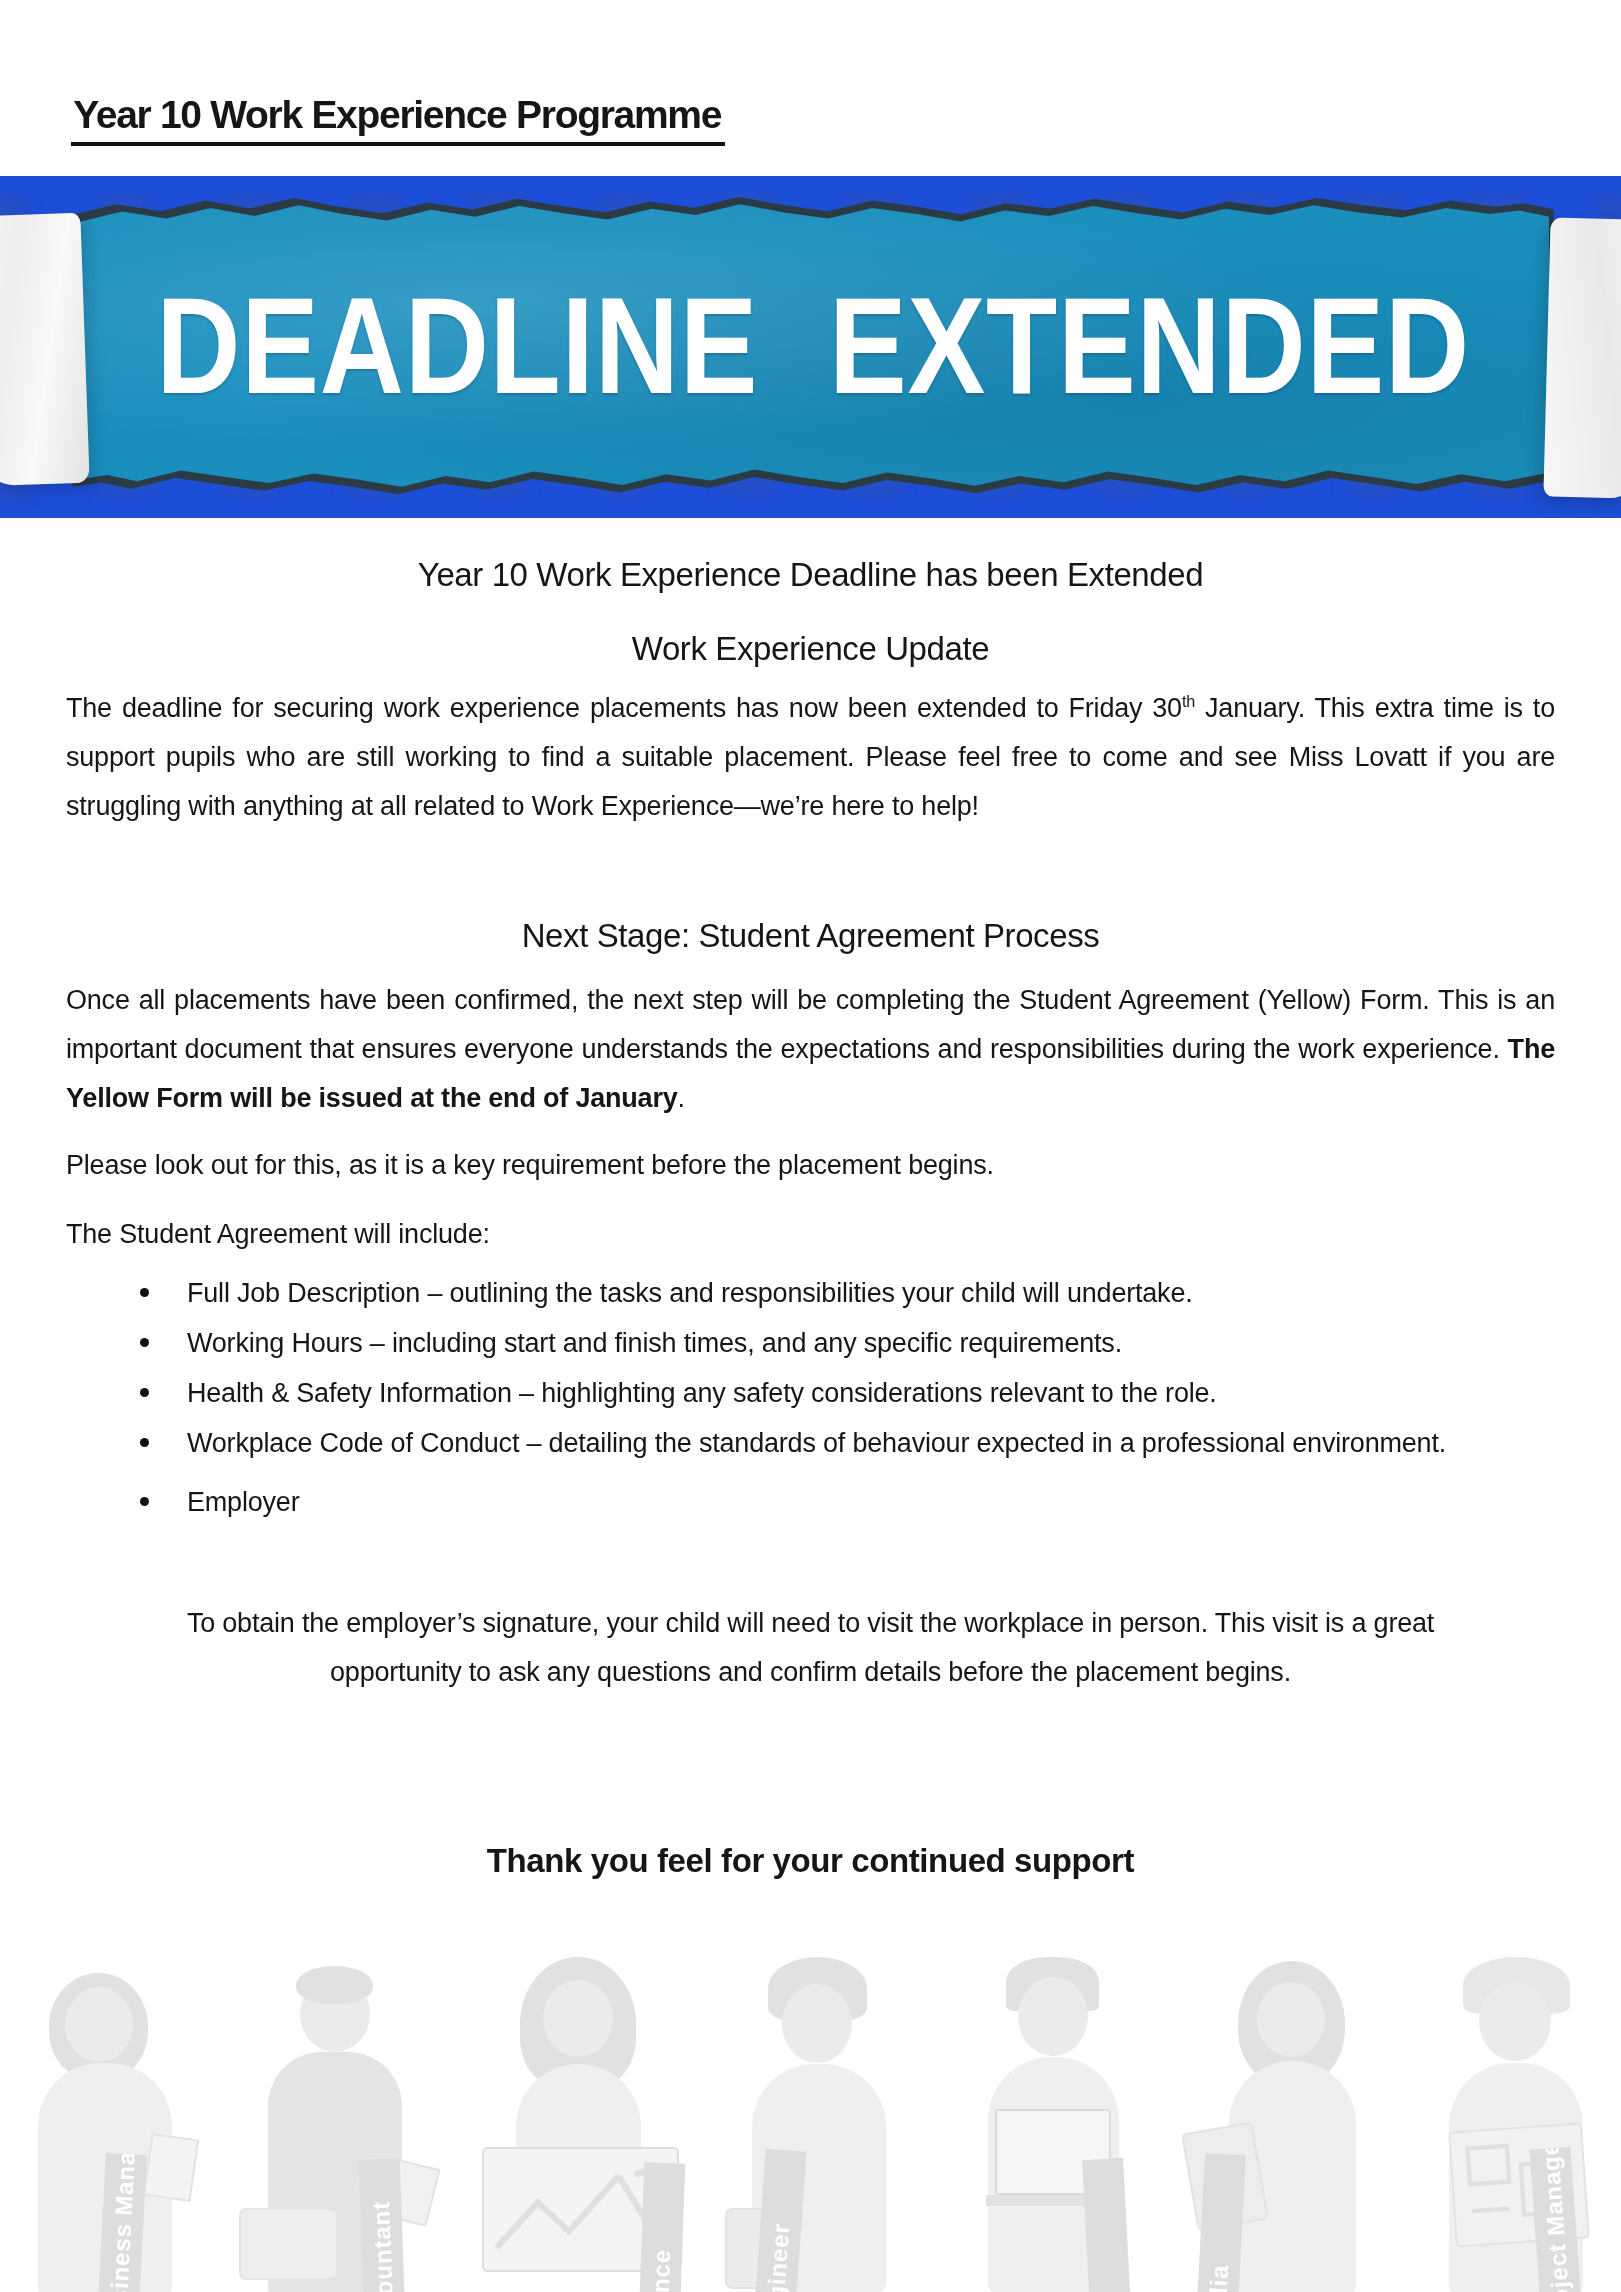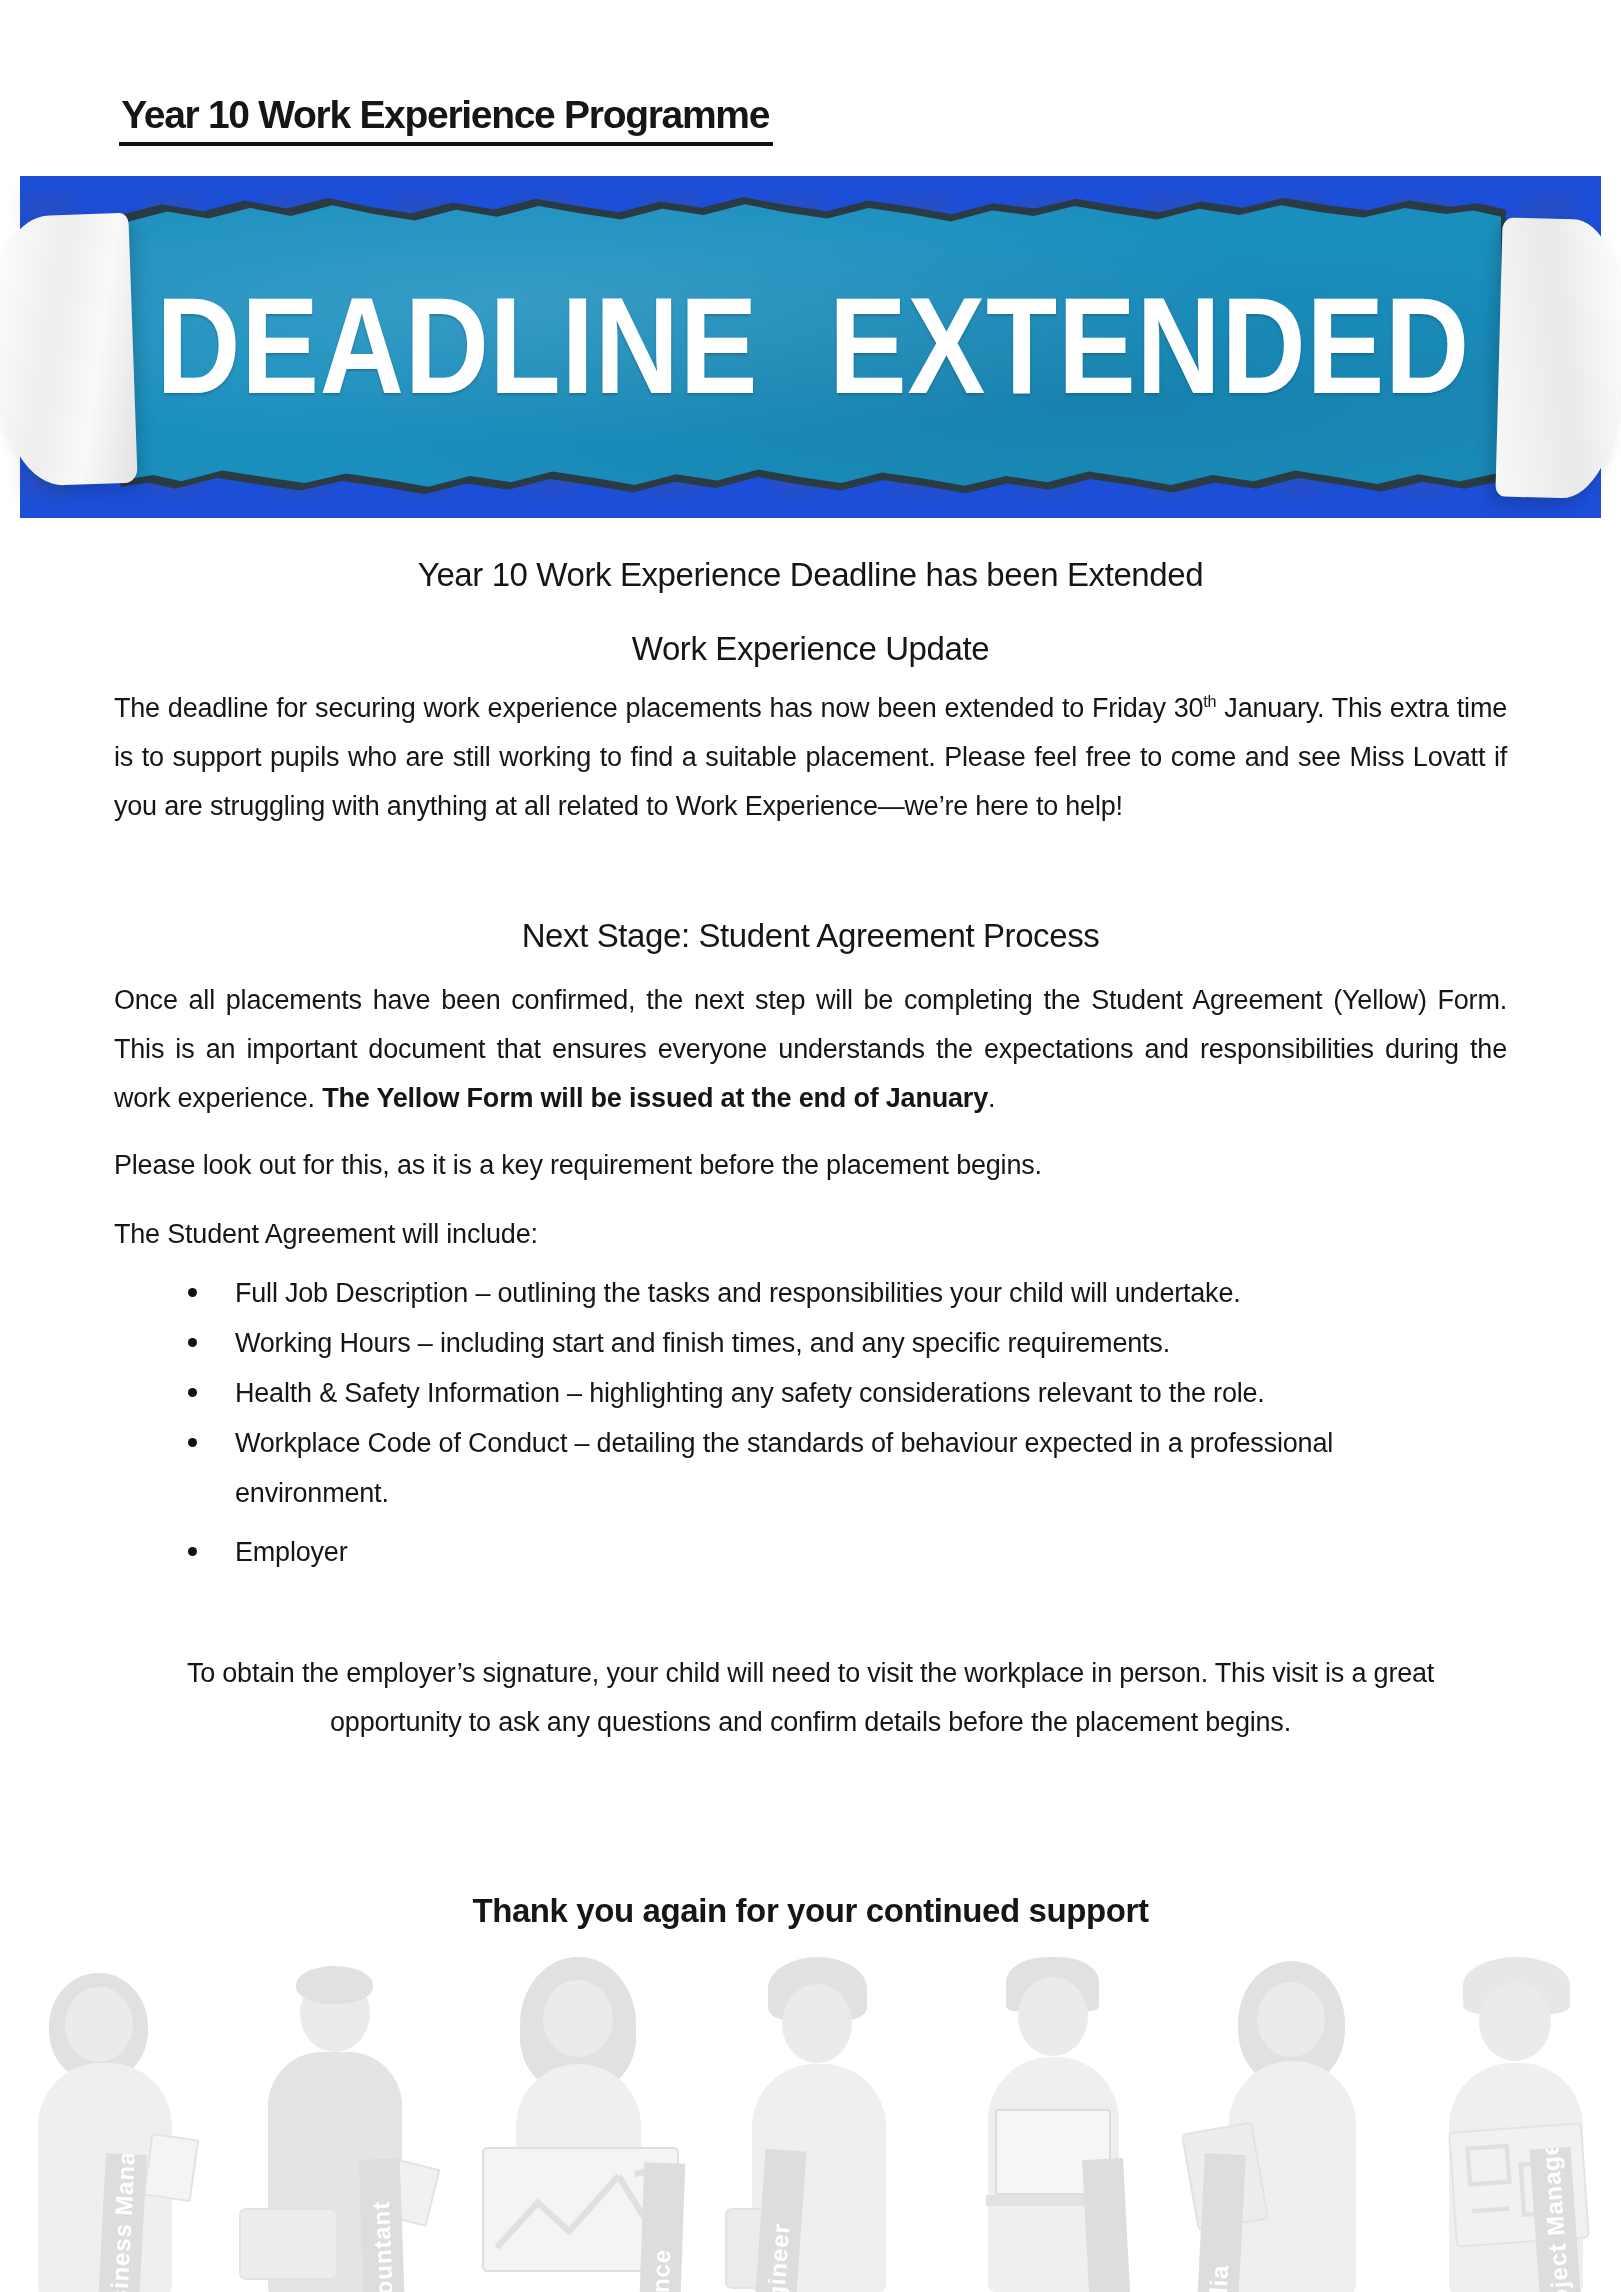--- a/index.html
+++ b/index.html
@@ -3,21 +3,21 @@
 <meta charset="utf-8">
 <style>
   * { margin:0; padding:0; box-sizing:border-box; }
   html,body { width:1621px; height:2293px; background:#ffffff; overflow:hidden; }
   body {
     position:relative;
     font-family:"Liberation Sans", sans-serif;
     color:#161616;
   }
 
-  .content { position:relative; z-index:2; padding:0 114px; }
+  .content { position:relative; z-index:2; padding:0 66px; }
 
   
   .doc-title{
     display:inline-block;
     margin-top:93px;
     margin-left:5.4px;
     font-size:39px;
     font-weight:bold;
     letter-spacing:-1.3px;
     border-bottom:4.5px solid #121212;
@@ -232,21 +232,21 @@
     <li>Workplace Code of Conduct – detailing the standards of behaviour expected in a professional environment.</li>
   </ul>
 
 
   <ul class="blist">
     <li>Employer</li>
   </ul>
 
   <p class="para p4"><span>To obtain the employer’s signature, your child will need to visit the workplace in person. This visit is a great</span><br><span>opportunity to ask any questions and confirm details before the placement begins.</span></p>
 
-  <div class="thanks">Thank you again for your continued support</div>
+  <div class="thanks">Thank you feel for your continued support</div>
 
 </div>
 
 <div class="watermark">
 
   <div class="wfig" style="left:13.4px; width:206px; height:336px;">
     <div class="wf-hair" style="left:36px; top:16px; width:99px; height:107px;"></div>
     <div class="wf-head" style="left:52px; top:30px; width:68px; height:75px;"></div>
     <div class="wf-body" style="left:25px; top:106px; width:134px; height:233px;"></div>
     <div class="wf-acc" style="left:134px; top:179px; width:48px; height:63px; transform:rotate(8deg);"></div>

